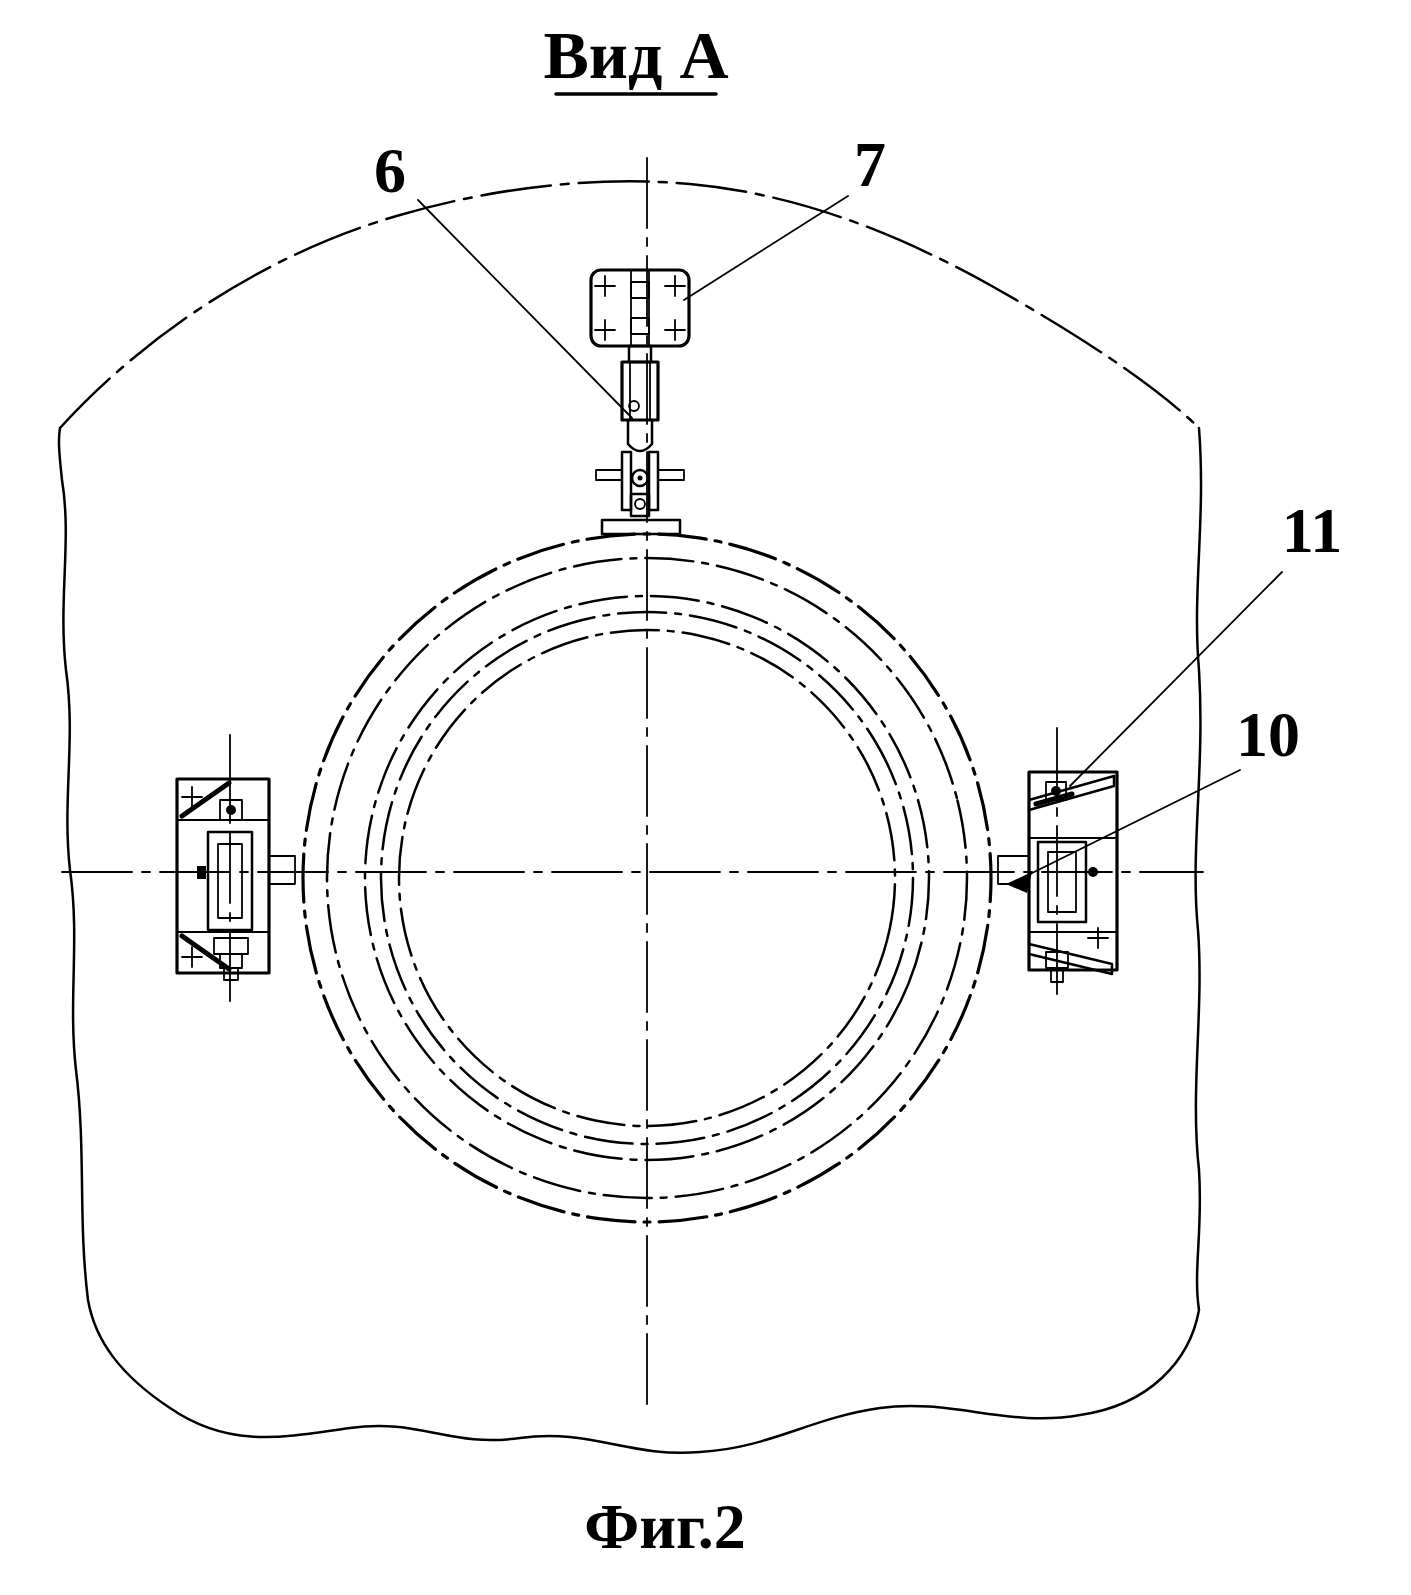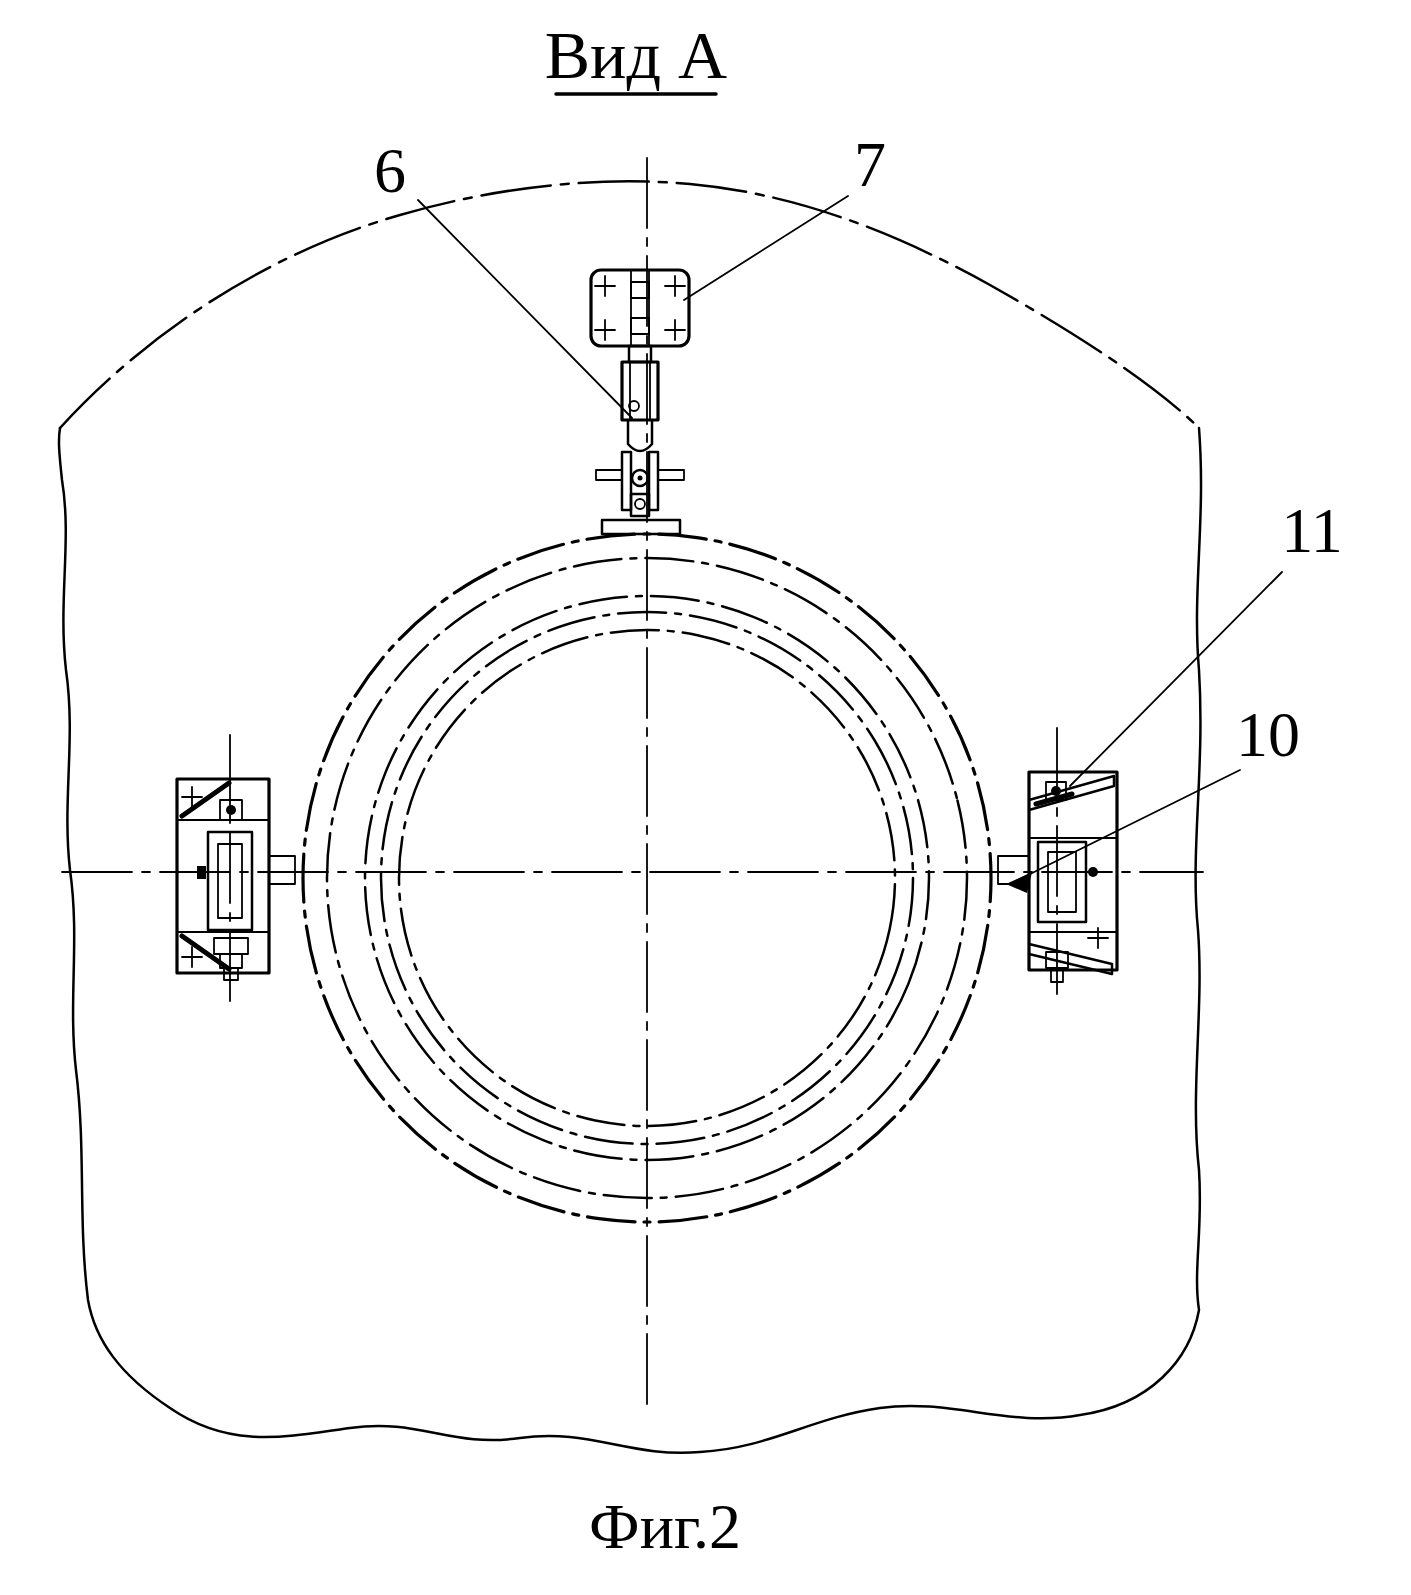--- a/index.html
+++ b/index.html
@@ -6,20 +6,21 @@
     margin: 0;
     padding: 0;
     background: #ffffff;
   }
   .page {
     width: 1411px;
     height: 1595px;
     position: relative;
     background: #ffffff;
     overflow: hidden;
+    font-weight: bold;
   }
   svg {
     display: block;
   }
   .ln {
     fill: none;
     stroke: #000000;
     stroke-width: 2.5;
     stroke-linecap: round;
     stroke-linejoin: round;

